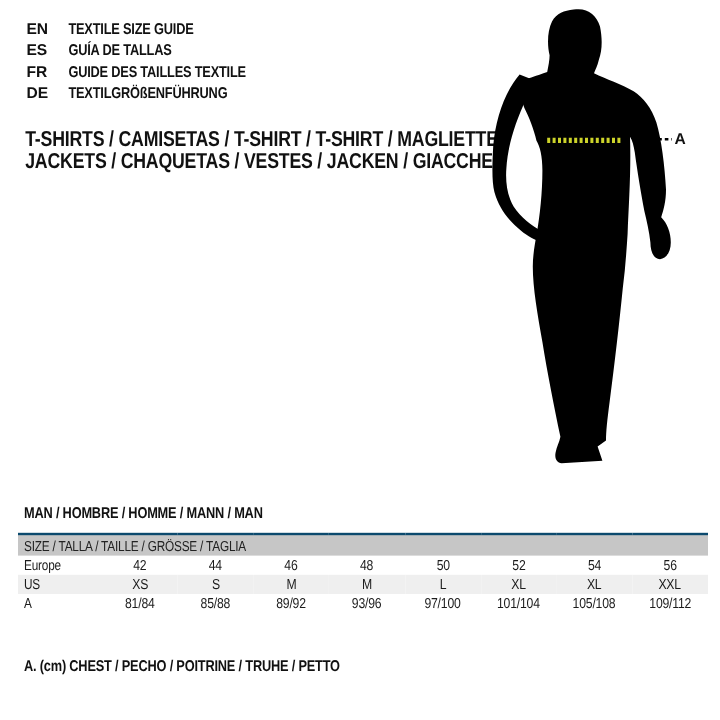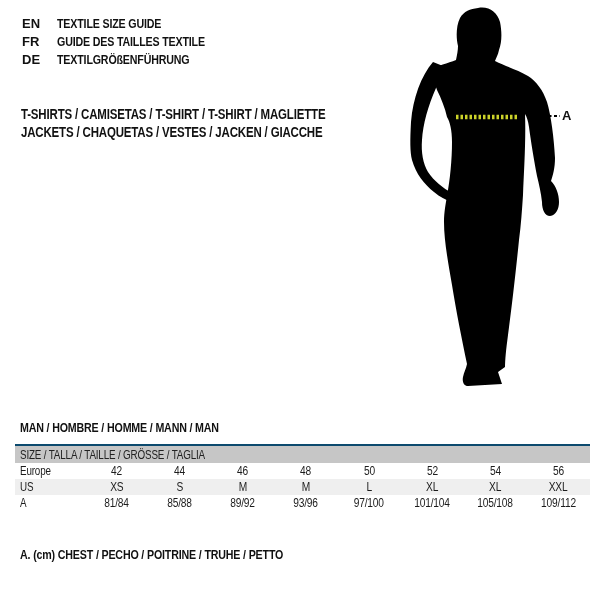--- a/index.html
+++ b/index.html
@@ -14,21 +14,21 @@
   .cond{display:inline-block;transform:scaleX(0.82);transform-origin:0 50%;white-space:nowrap;letter-spacing:-0.2px;}
   .condc{display:inline-block;transform:scaleX(0.85);transform-origin:50% 50%;white-space:nowrap;letter-spacing:-0.2px;}
 
   
   .langs{left:22px;top:13px;}
   .lang-row{display:flex;height:18px;align-items:flex-end;font-weight:700;font-size:13px;}
   .lang-code{width:35px;flex:0 0 35px;}
 
   
   .categories{left:21px;top:106px;}
-  .cat-line{height:18px;font-weight:700;font-size:14px;}
+  .cat-line{height:18px;font-weight:700;font-size:18px;}
 
   
   svg.fig{left:0;top:0;}
   .a-label{left:562px;top:108px;font-size:13px;font-weight:700;}
 
   
   .man-heading{left:20px;top:420px;font-weight:700;font-size:13px;}
 
   
   .size-table{left:15px;top:444px;width:575px;border-collapse:collapse;table-layout:fixed;font-size:12px;color:#1c1c1c;}
@@ -44,20 +44,24 @@
   
   .footnote{left:20px;top:547px;font-weight:700;font-size:13px;}
 </style>
 </head>
 <body>
 
 <div class="abs langs">
   <div class="lang-row">
     <span class="lang-code">EN</span>
     <span class="cond">TEXTILE SIZE GUIDE</span>
+  </div>
+  <div class="lang-row">
+    <span class="lang-code">ES</span>
+    <span class="cond">GUÍA DE TALLAS</span>
   </div>
   <div class="lang-row">
     <span class="lang-code">FR</span>
     <span class="cond">GUIDE DES TAILLES TEXTILE</span>
   </div>
   <div class="lang-row">
     <span class="lang-code">DE</span>
     <span class="cond">TEXTILGRÖßENFÜHRUNG</span>
   </div>
 </div>

